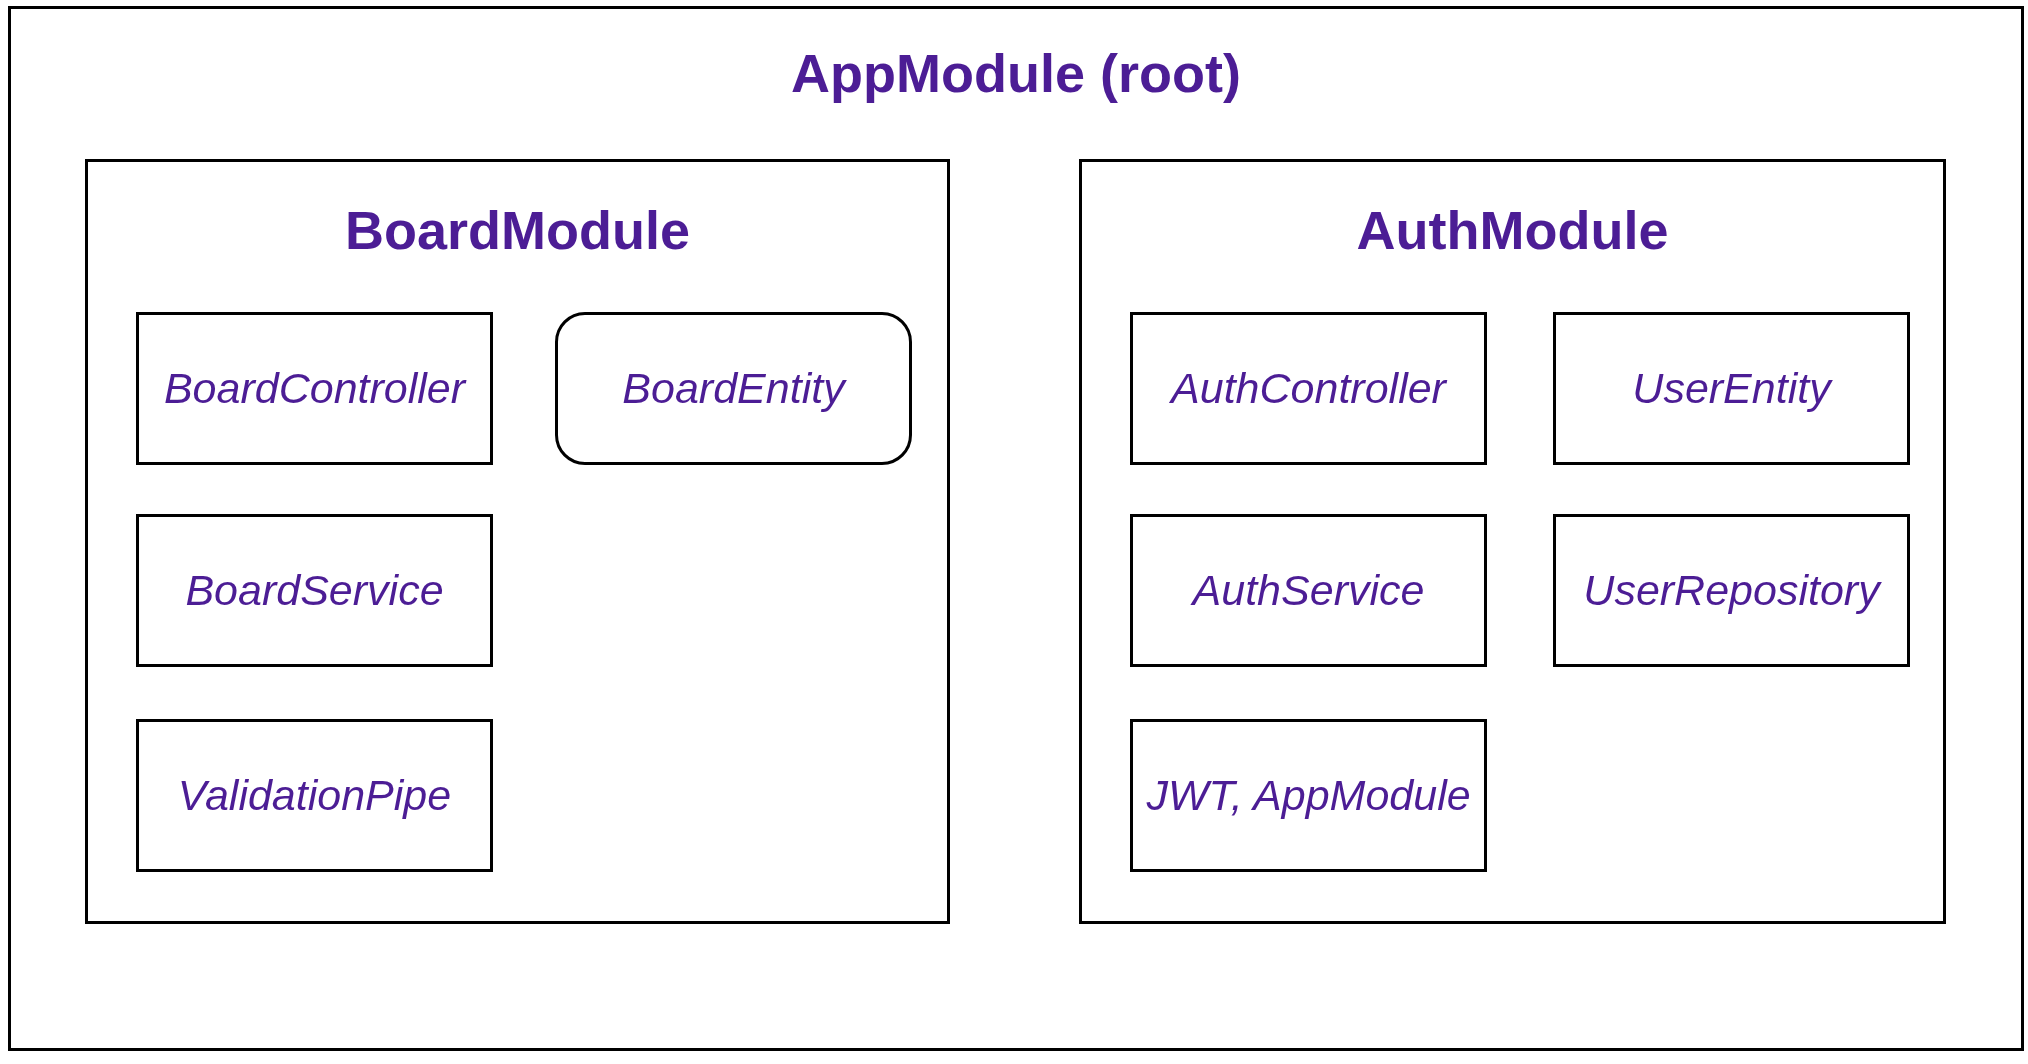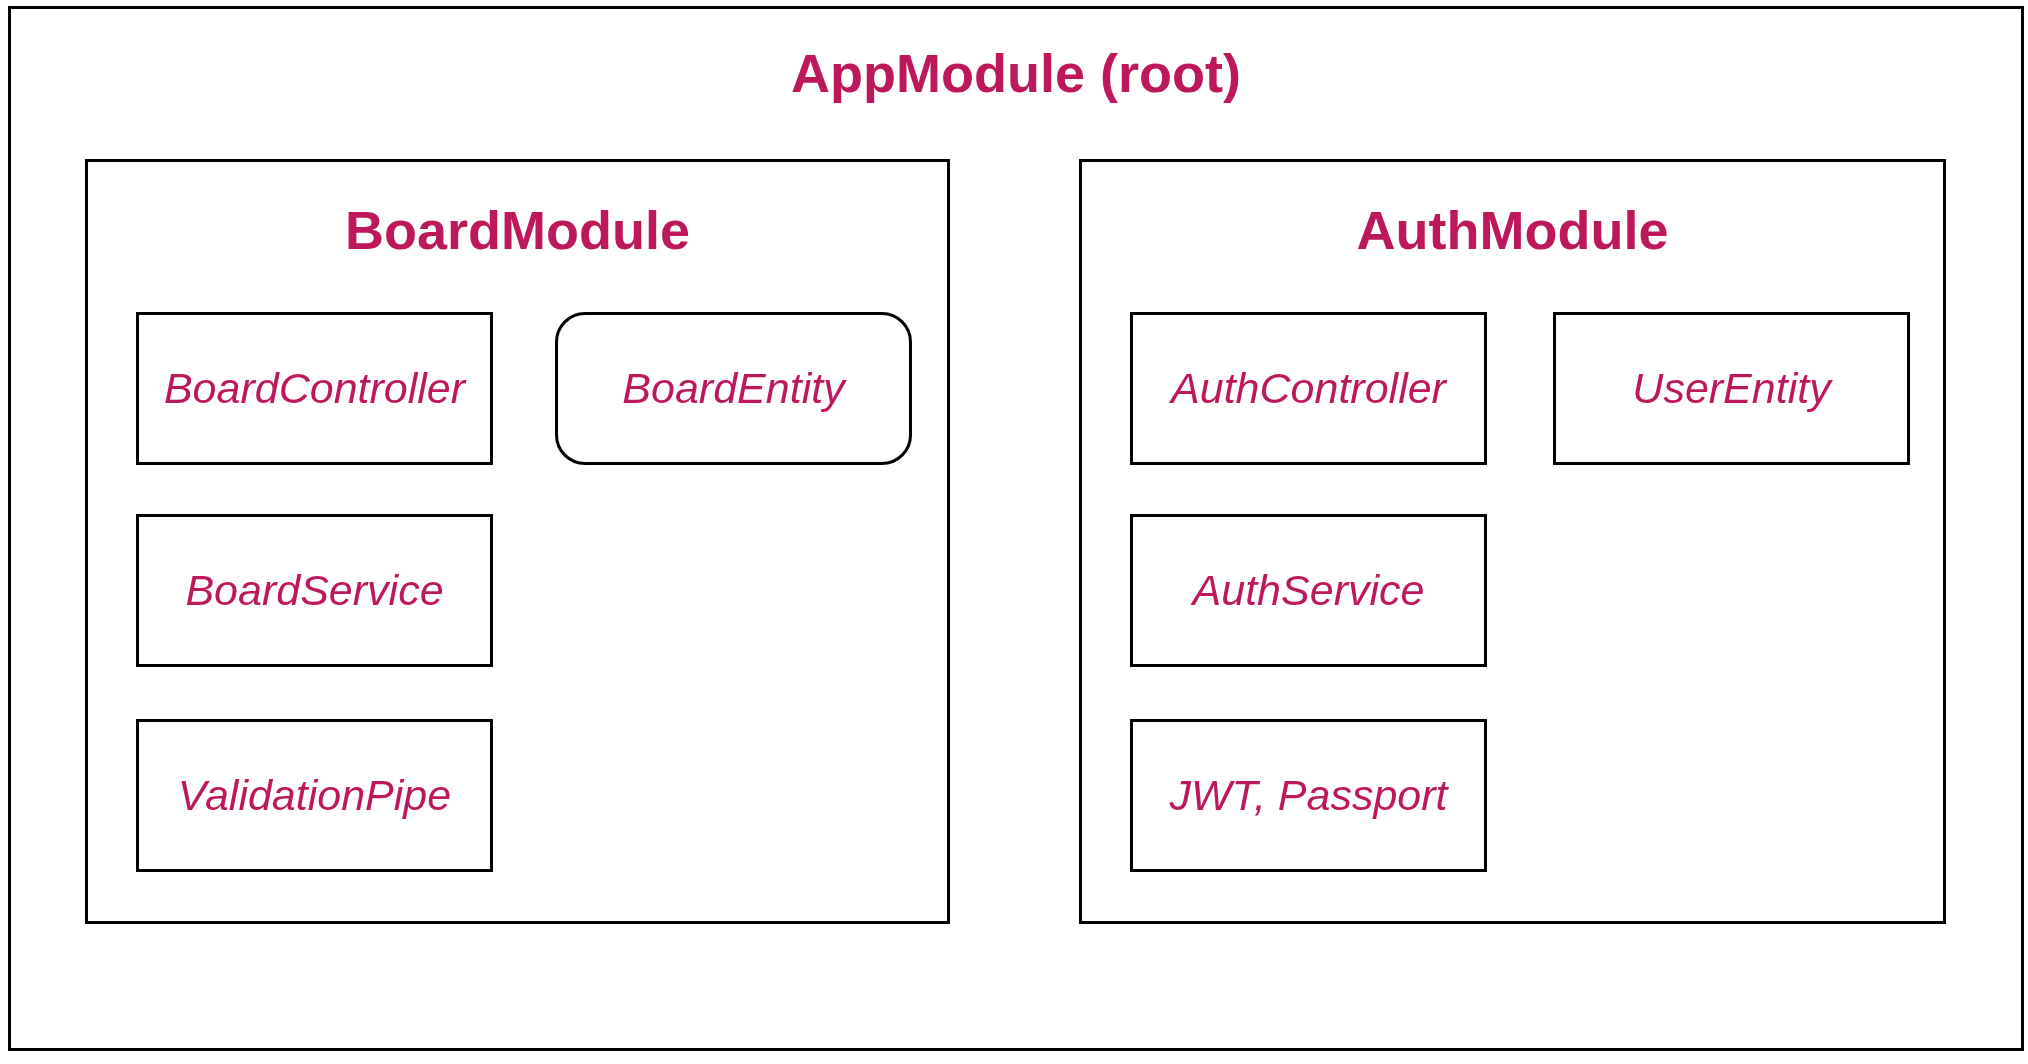--- a/index.html
+++ b/index.html
@@ -6,21 +6,21 @@
     margin: 0;
     padding: 0;
     background: #ffffff;
   }
   .canvas {
     position: relative;
     width: 2028px;
     height: 1064px;
     background: #ffffff;
     font-family: "Liberation Sans", sans-serif;
-    color: #be185d;
+    color: #4c1d95;
     overflow: hidden;
   }
   .outer-box {
     position: absolute;
     left: 8px;
     top: 6px;
     width: 2016px;
     height: 1045px;
     border: 3px solid #000000;
     box-sizing: border-box;
@@ -110,18 +110,19 @@
 
     <div class="module module-auth">
       <div class="module-title">AuthModule</div>
 
       <div class="node col-1 row-1">AuthController</div>
 
       <div class="node col-2 row-1">UserEntity</div>
 
       <div class="node col-1 row-2">AuthService</div>
 
+      <div class="node col-2 row-2">UserRepository</div>
 
-      <div class="node col-1 row-3">JWT, Passport</div>
+      <div class="node col-1 row-3">JWT, AppModule</div>
     </div>
 
   </div>
 </div>
 
 </body></html>

